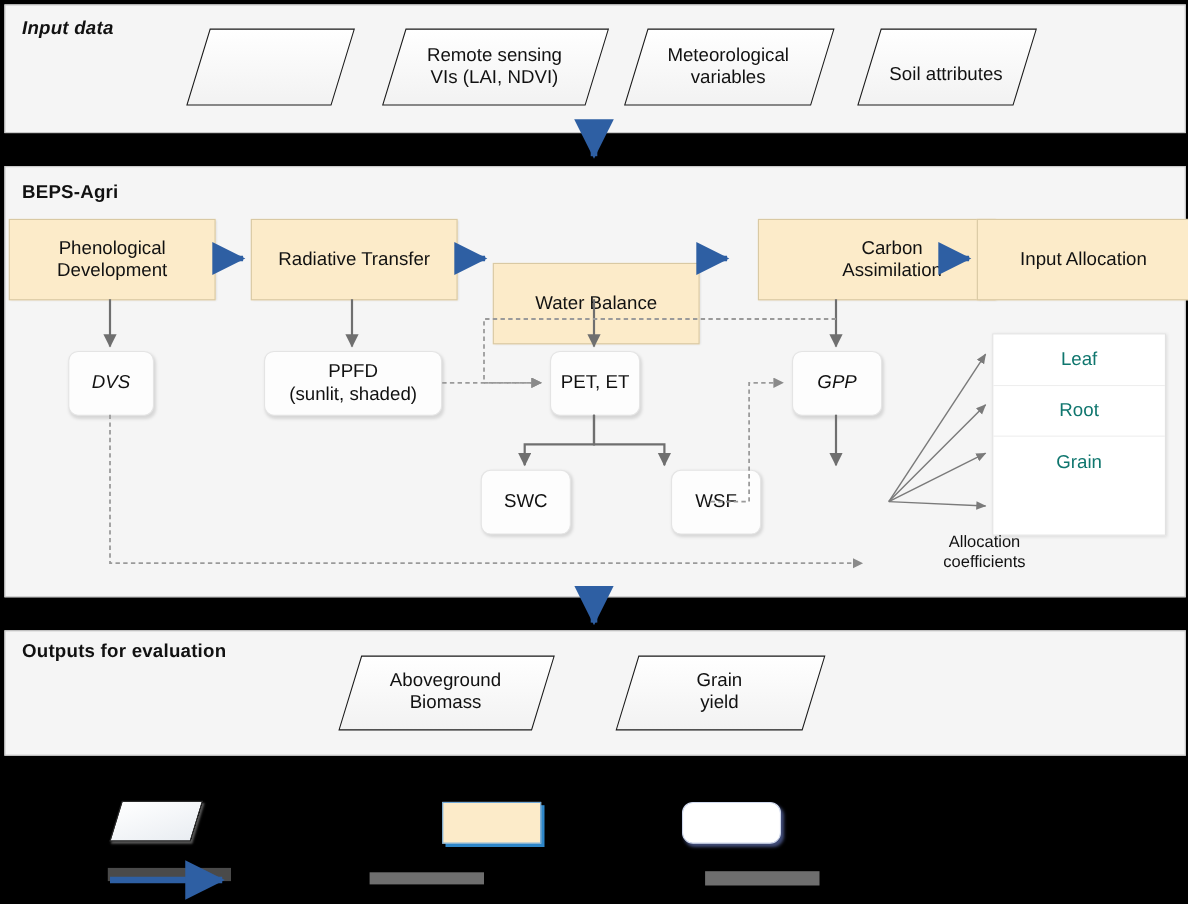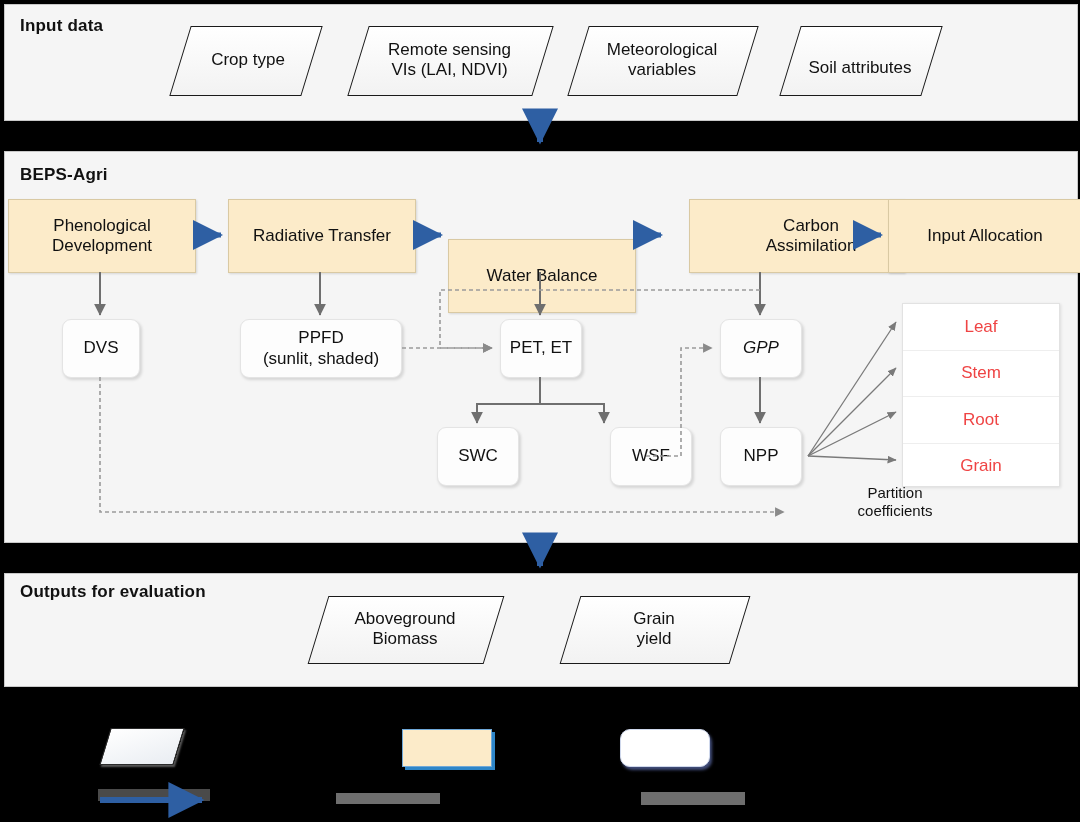--- a/index.html
+++ b/index.html
@@ -47,21 +47,21 @@
     box-shadow:1.5px 2px 3px rgba(0,0,0,.13);
   }
   
   .organ-table{
     position:absolute;background:#ffffff;
     border:1px solid #e2e2e2;
     box-shadow:1px 1px 3px rgba(0,0,0,.10);
   }
   .organ-row{
     height:45.5px;display:flex;align-items:center;justify-content:center;
-    font-size:17px;color:#ef4444;border-bottom:1px solid #eeeeee;
+    font-size:17px;color:#0f766e;border-bottom:1px solid #eeeeee;
   }
   .organ-row:last-child{border-bottom:none;}
   
   .ftext{
     position:absolute;font-size:15px;color:#111;line-height:1.22;
     text-align:center;
   }
   svg.ov{position:absolute;left:0;top:0;width:1080px;height:822px;
          pointer-events:none;overflow:visible;}
   
@@ -81,26 +81,23 @@
   }
   .redact{position:absolute;background:#6e6e6e;}
   .redact.dark{background:#4a4a4a;}
 </style>
 </head>
 <body>
 
 <div id="canvas">
 
   <div class="panel" style="left:4px;top:4px;width:1072px;height:115px;"></div>
-  <div class="panel-title" style="left:20px;top:16px;">Input data</div>
+  <div class="panel-title" style="left:20px;top:16px;font-style:italic;">Input data</div>
 
   <div class="para" style="left:180px;top:26px;width:130px;height:68px;"></div>
-  <div class="para-label" style="left:183px;top:26px;width:130px;height:68px;">
-    <span>Crop type</span>
-  </div>
 
   <div class="para" style="left:358px;top:26px;width:183px;height:68px;"></div>
   <div class="para-label" style="left:358px;top:26px;width:183px;height:68px;flex-direction:column;">
     <span>Remote sensing</span>
     <span>VIs (LAI, NDVI)</span>
   </div>
 
   <div class="para" style="left:578px;top:26px;width:168px;height:68px;"></div>
   <div class="para-label" style="left:578px;top:26px;width:168px;height:68px;flex-direction:column;">
     <span>Meteorological</span>
@@ -126,60 +123,54 @@
     <span>Water Balance</span>
   </div>
   <div class="ybox" style="left:689px;top:199px;width:186px;height:72px;flex-direction:column;padding-left:28px;">
     <span>Carbon</span>
     <span>Assimilation</span>
   </div>
   <div class="ybox" style="left:888px;top:199px;width:192px;height:72px;">
     <span>Input Allocation</span>
   </div>
 
-  <div class="wbox" style="left:62px;top:319px;width:76px;height:57px;">
+  <div class="wbox" style="left:62px;top:319px;width:76px;height:57px;font-style:italic;">
     <span>DVS</span>
   </div>
   <div class="wbox" style="left:240px;top:319px;width:160px;height:57px;flex-direction:column;align-items:center;">
     <span>PPFD</span>
     <span>(sunlit, shaded)</span>
   </div>
   <div class="wbox" style="left:500px;top:319px;width:80px;height:57px;">
     <span>PET, ET</span>
   </div>
   <div class="wbox" style="left:720px;top:319px;width:80px;height:57px;font-style:italic;">
     <span>GPP</span>
   </div>
   <div class="wbox" style="left:437px;top:427px;width:80px;height:57px;">
     <span>SWC</span>
   </div>
   <div class="wbox" style="left:564px;top:427px;width:80px;height:57px;margin-left:46px;">
     <span>WSF</span>
   </div>
-  <div class="wbox" style="left:720px;top:427px;width:80px;height:57px;">
-    <span>NPP</span>
-  </div>
 
   <div class="organ-table" style="left:902px;top:303px;width:156px;height:182px;">
     <div class="organ-row">
       <span>Leaf</span>
-    </div>
-    <div class="organ-row">
-      <span>Stem</span>
     </div>
     <div class="organ-row">
       <span>Root</span>
     </div>
     <div class="organ-row">
       <span>Grain</span>
     </div>
   </div>
 
   <div class="ftext" style="left:795px;top:484px;width:200px;">
-    <div>Partition</div>
+    <div>Allocation</div>
     <div>coefficients</div>
   </div>
 
   <div class="panel" style="left:4px;top:573px;width:1072px;height:112px;"></div>
   <div class="panel-title" style="left:20px;top:582px;">Outputs for evaluation</div>
 
   <div class="para" style="left:318px;top:596px;width:174px;height:66px;"></div>
   <div class="para-label" style="left:318px;top:596px;width:174px;height:66px;flex-direction:column;">
     <span>Aboveground</span>
     <span>Biomass</span>

